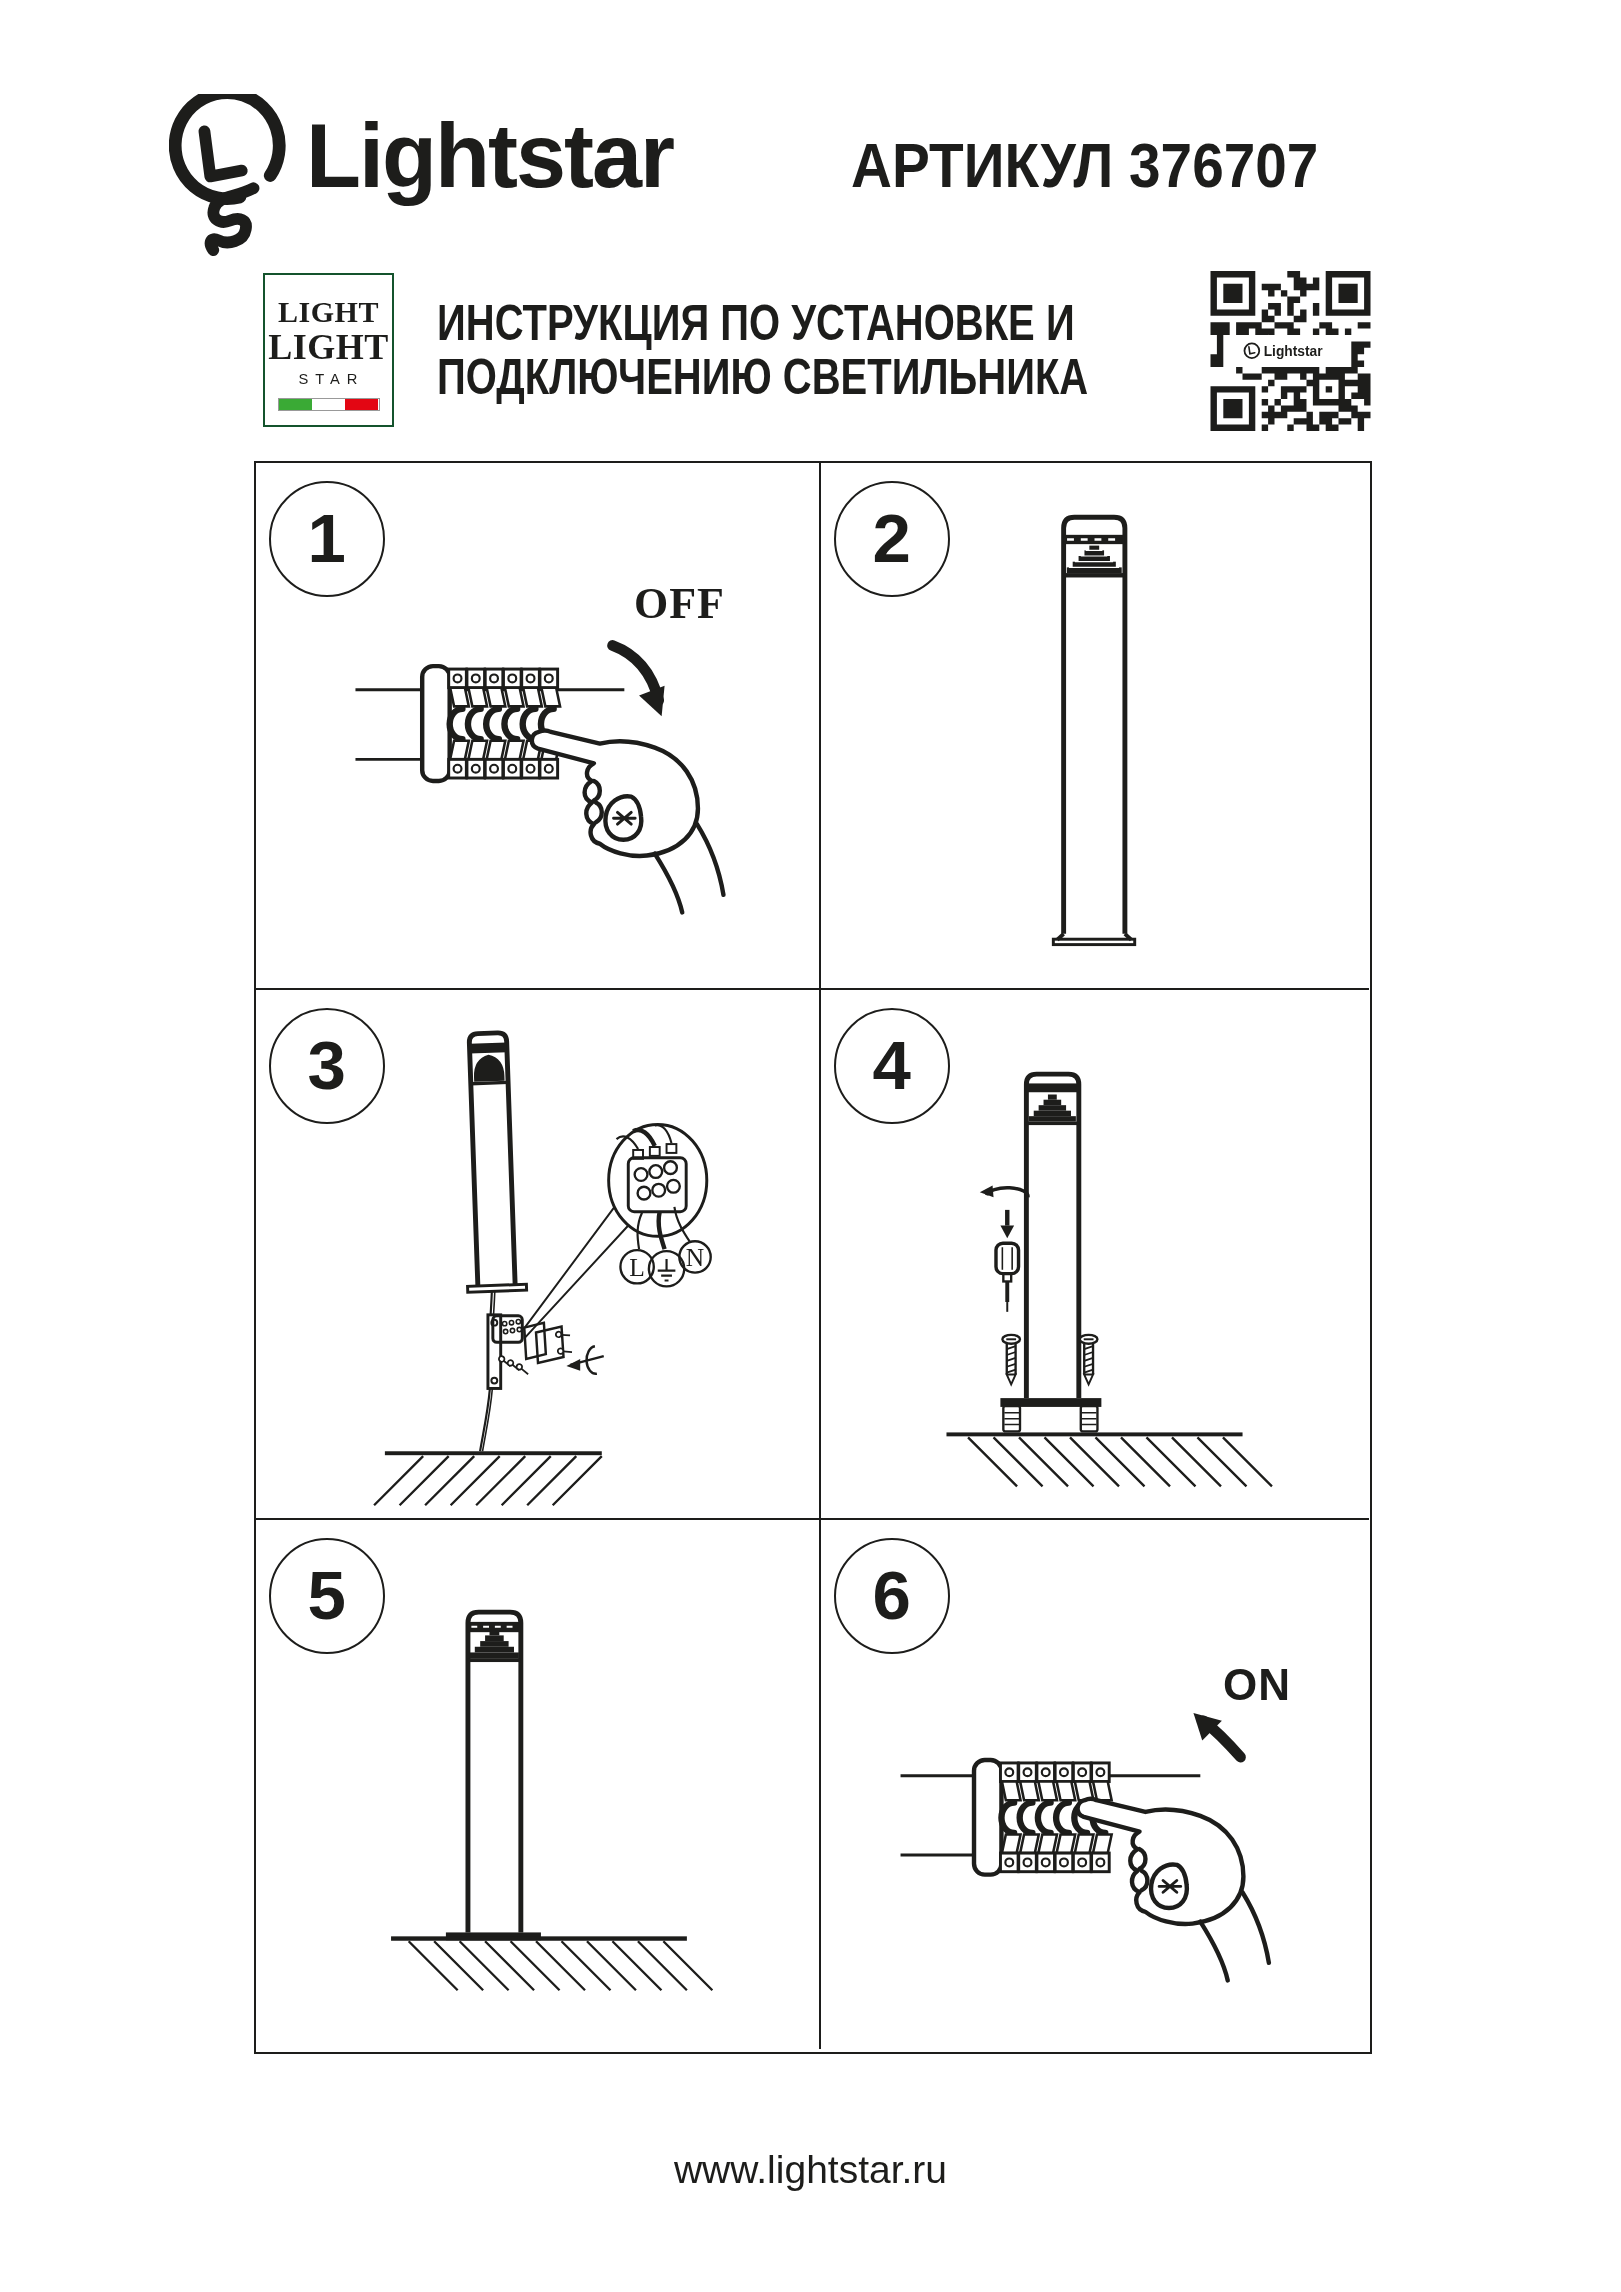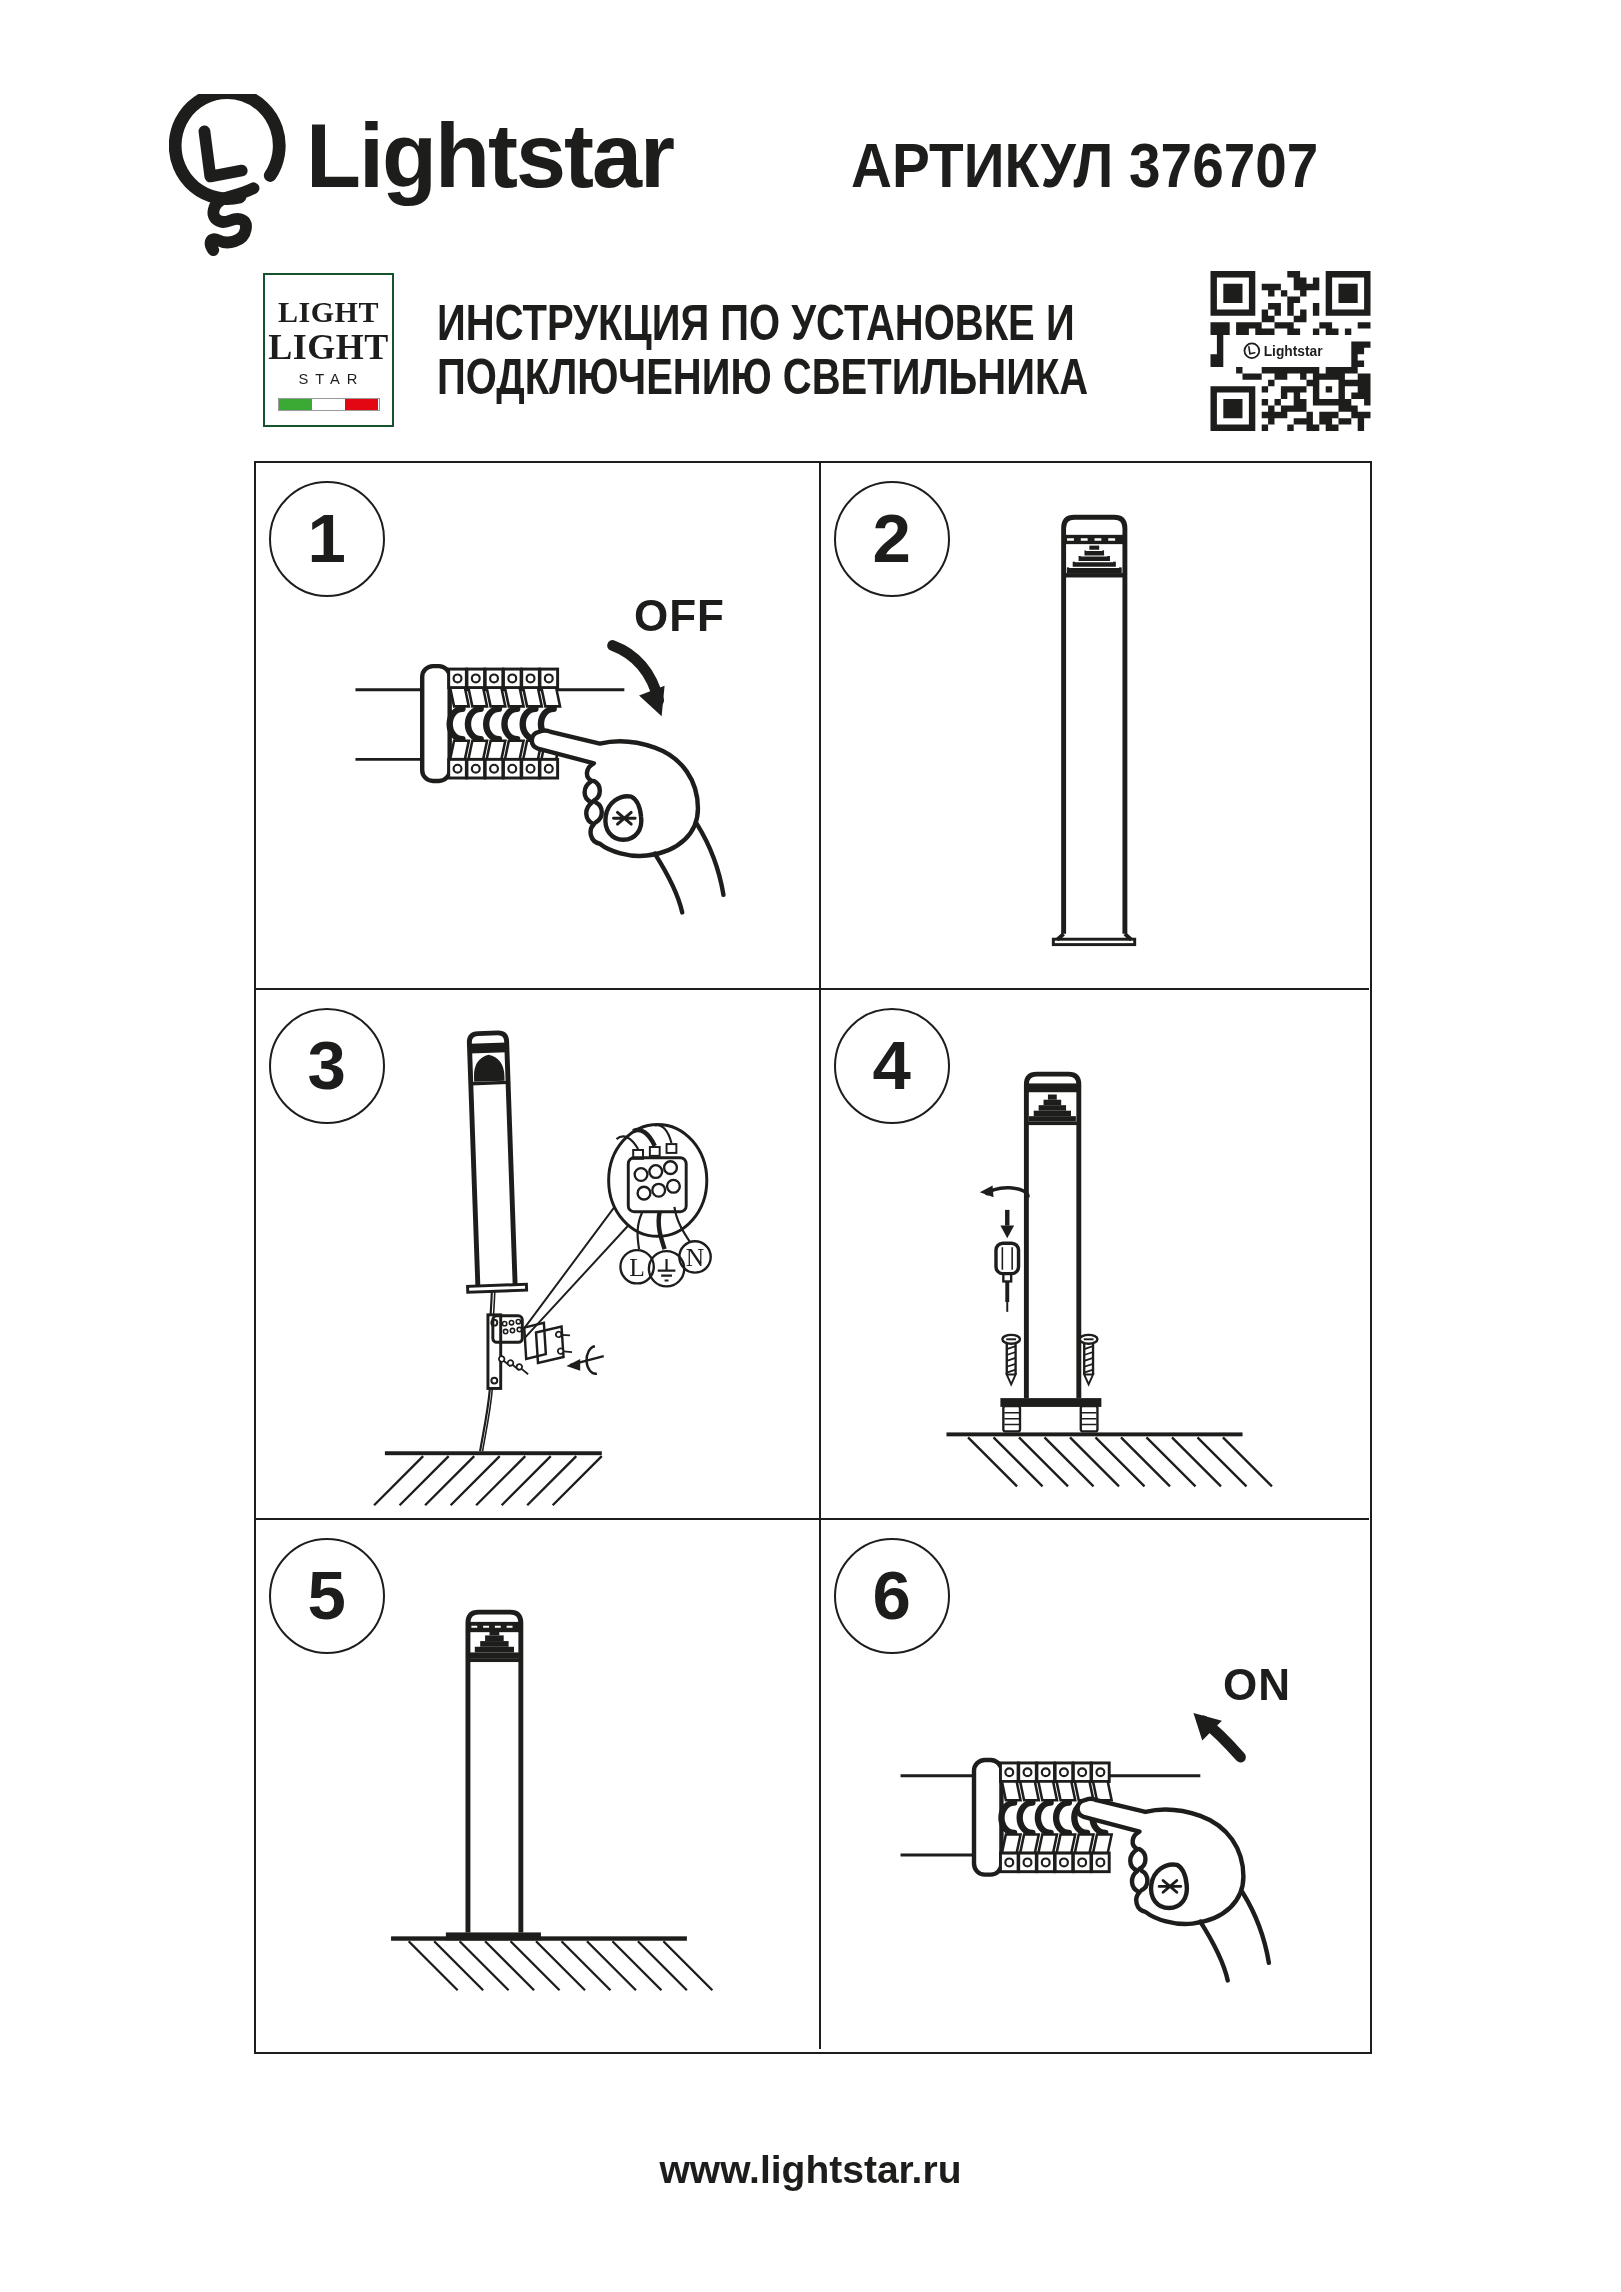--- a/index.html
+++ b/index.html
@@ -20,24 +20,24 @@
   
   .qr{left:1208px;top:263px;width:165px;height:160px;}
   
   .stepgrid{left:254px;top:461px;width:1118px;height:1593px;border:2.9px solid #1d1d1b;box-sizing:border-box;display:grid;grid-template-columns:565px 548px;grid-template-rows:527px 530px 529px;}
   .cell{position:relative;box-sizing:border-box;}
   .cell.cl{border-right:2.9px solid #1d1d1b;}
   .cell.ct{border-bottom:2.9px solid #1d1d1b;}
   .cell svg.art{position:absolute;left:0;top:0;width:100%;height:100%;}
   .badge{position:absolute;left:12.7px;top:17.6px;width:116px;height:116px;border:2.9px solid #1d1d1b;border-radius:50%;display:flex;align-items:center;justify-content:center;font-size:69px;font-weight:bold;box-sizing:border-box;background:#fff;}
   .cap{position:absolute;font-size:44px;font-weight:600;letter-spacing:1px;line-height:1;}
-  .cap.off{left:378px;top:131px;}
+  .cap.off{left:378px;top:119px;font-family:Liberation Serif, serif;}
   .cap.on{left:402px;top:143px;}
   
-  .footer{left:0;right:0;top:2148px;text-align:center;font-size:39px;font-weight:bold;}
+  .footer{left:0;right:0;top:2148px;text-align:center;font-size:39px;font-weight:normal;}
   .stroke{stroke:#1d1d1b;fill:none;}
 </style>
 </head>
 <body>
 
 <svg width="0" height="0" style="position:absolute" aria-hidden="true">
   <defs>
     <g id="bk-unit">
       <rect x="0" y="0" width="18" height="19" fill="#fff" stroke="#1d1d1b" stroke-width="3"></rect>
       <circle cx="9" cy="9.5" r="4" fill="#fff" stroke="#1d1d1b" stroke-width="2.2"></circle>

